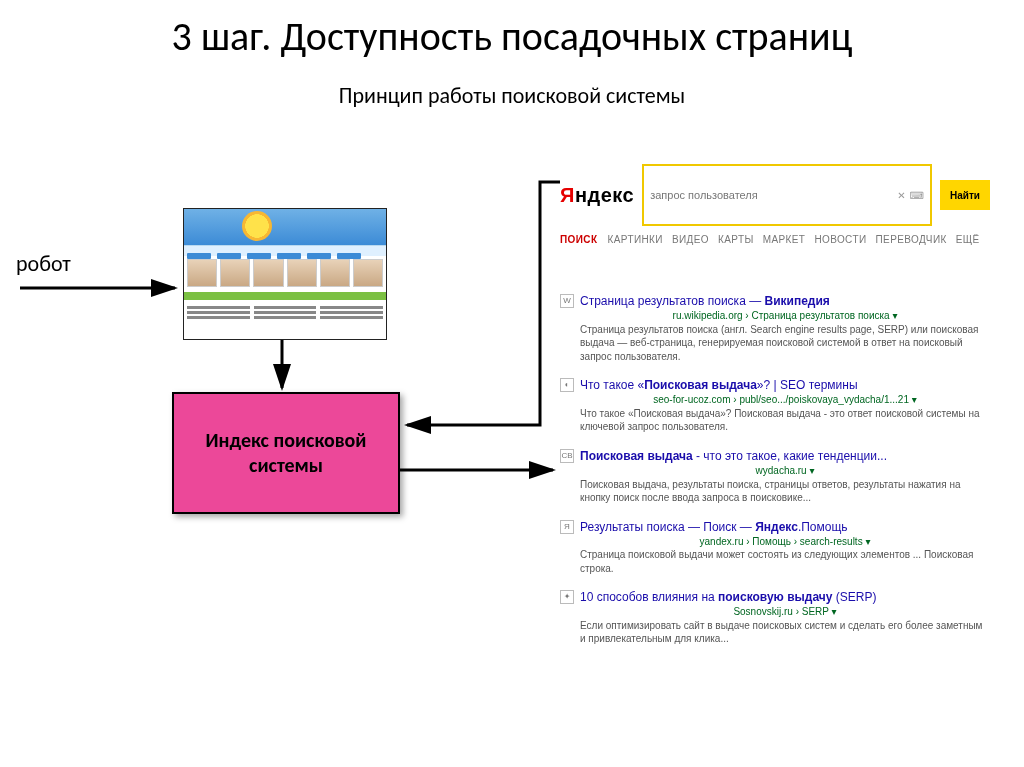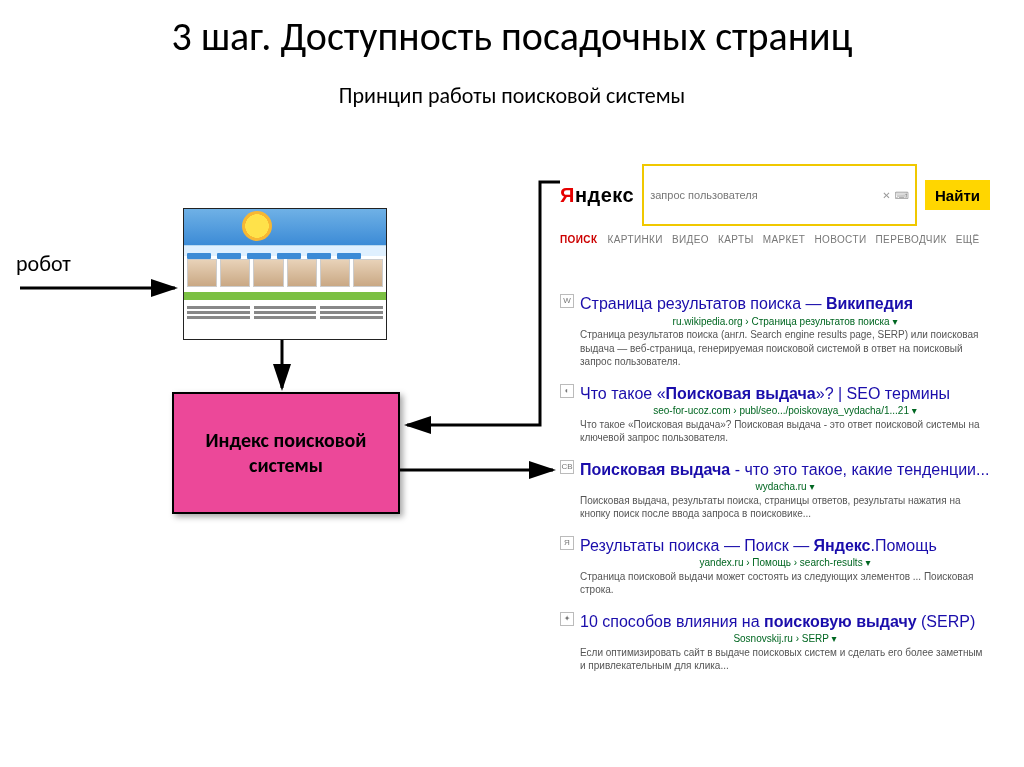--- a/index.html
+++ b/index.html
@@ -26,30 +26,30 @@
   .index-box{position:absolute;top:392px;left:172px;width:224px;height:118px;border:2px solid #000;background:#ec4899;box-shadow:3px 3px 6px rgba(0,0,0,.35);display:flex;align-items:center;justify-content:center;text-align:center;font-weight:700;font-size:20px;line-height:1.25;}
 
   
   .serp{position:absolute;top:164px;left:560px;width:430px;height:430px;font-family:Liberation Sans, sans-serif;}
   .yandex-bar{display:flex;align-items:center;gap:8px;}
   .ya-logo{font-size:20px;letter-spacing:0.5px;}
   .ya-logo .red{color:#e50000;font-weight:700;}
   .ya-logo .blk{color:#000;font-weight:700;}
   .searchbox{flex:1;height:26px;border:2px solid #f0c800;display:flex;align-items:center;padding:16px 6px;font-size:11px;color:#777;background:#fff;justify-content:space-between;}
   .sb-icons{display:flex;gap:4px;color:#999;font-size:10px;}
-  .find-btn{height:30px;padding:0 10px;background:#ffd600;font-size:15px;font-weight:700;display:flex;align-items:center;}
+  .find-btn{height:30px;padding:0 10px;background:#ffd600;font-size:10px;font-weight:700;display:flex;align-items:center;}
   .tabs{margin-top:8px;font-size:10px;color:#777;letter-spacing:0.4px;}
   .tabs b{color:#c00;font-weight:700;margin-right:10px;}
   .tabs span{margin-right:9px;}
 
   .result{margin-top:14px;font-size:10px;line-height:1.35;display:flex;gap:6px;}
   .result:first-of-type{margin-top:48px;}
   .favicon{width:12px;height:12px;border:1px solid #bbb;font-size:8px;text-align:center;line-height:12px;color:#777;flex:0 0 12px;margin-top:1px;}
   .r-body{flex:1;}
-  .r-title{color:#1a0dab;font-size:16px;}
+  .r-title{color:#1a0dab;font-size:12px;}
   .r-title b{font-weight:700;}
   .r-url{color:#006621;text-align:center;}
   .r-snip{color:#555;}
 
 </style>
 </head>
 <body>
 
 <div class="slide">
 

